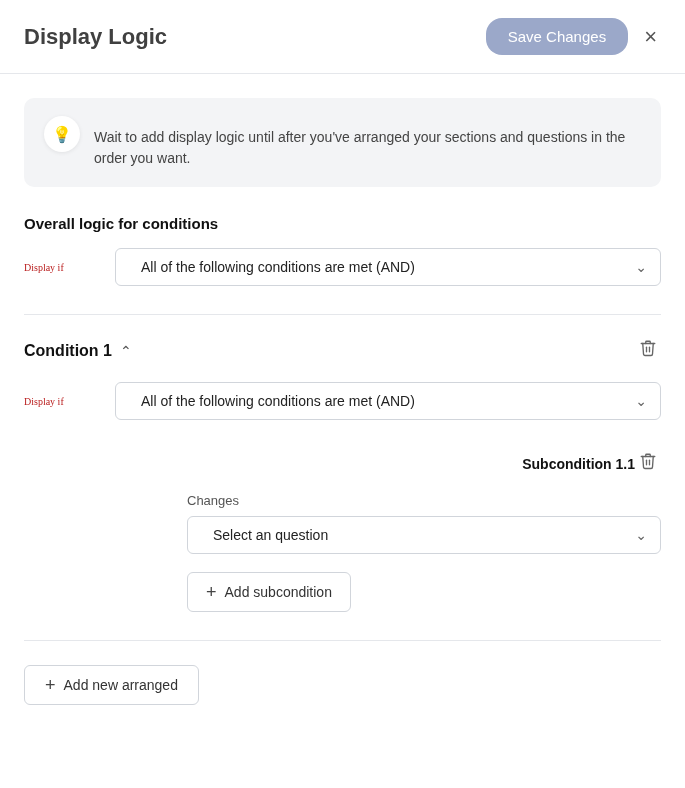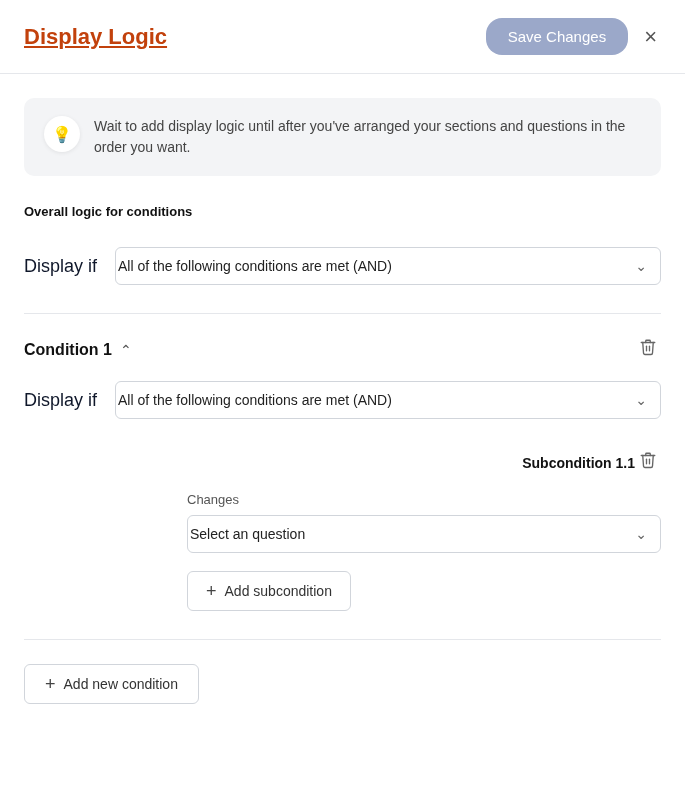--- a/index.html
+++ b/index.html
@@ -15,22 +15,21 @@
       display: flex;
       align-items: center;
       justify-content: space-between;
       padding: 18px 24px;
       border-bottom: 1px solid #e5e7eb;
     }
 
     .header-title {
       font-size: 22px;
       font-weight: 600;
-      color: #c2410c;
-      text-decoration: underline;
+      color: #404040;
     }
 
     .header-actions {
       display: flex;
       align-items: center;
       gap: 12px;
     }
 
     .save-btn {
       background: #9ba8c9;
@@ -76,55 +75,57 @@
       align-items: center;
       justify-content: center;
       flex-shrink: 0;
       box-shadow: 0 1px 4px rgba(0,0,0,0.08);
     }
 
     .info-text {
       font-size: 14px;
       color: #444;
       line-height: 1.5;
+      margin-top: 11px;
     }
 
     .section-title {
-      font-size: 13px;
+      font-size: 15px;
       font-weight: 600;
       color: #111;
-      margin-bottom: 28px;
+      margin-bottom: 16px;
     }
 
     .display-if-row {
       display: flex;
       align-items: center;
       gap: 16px;
       margin-bottom: 28px;
     }
 
     .display-if-label {
-      font-size: 18px;
-      color: #0f172a;
+      font-size: 10px;
+      color: #b91c1c;
       white-space: nowrap;
       min-width: 75px;
+      font-family: Liberation Serif, serif;
     }
 
     .select-wrapper {
       position: relative;
       flex: 1;
     }
 
     .select-box {
       width: 100%;
       appearance: none;
       -webkit-appearance: none;
       border: 1px solid #d1d5db;
       border-radius: 6px;
-      padding: 10px 40px 10px 2px;
+      padding: 10px 40px 10px 25px;
       font-size: 14px;
       color: #222;
       background: #fff;
       cursor: pointer;
     }
 
     .select-chevron {
       position: absolute;
       right: 14px;
       top: 50%;
@@ -337,16 +338,16 @@
         <span class="plus-icon">+</span>
         <span>Add subcondition</span>
       </button>
     </div>
   </div>
 
   <hr class="divider" style="margin-top: 28px;">
 
   <button class="add-condition-btn">
     <span class="plus-icon">+</span>
-    <span>Add new condition</span>
+    <span>Add new arranged</span>
   </button>
 
 </div>
 
 </body></html>

